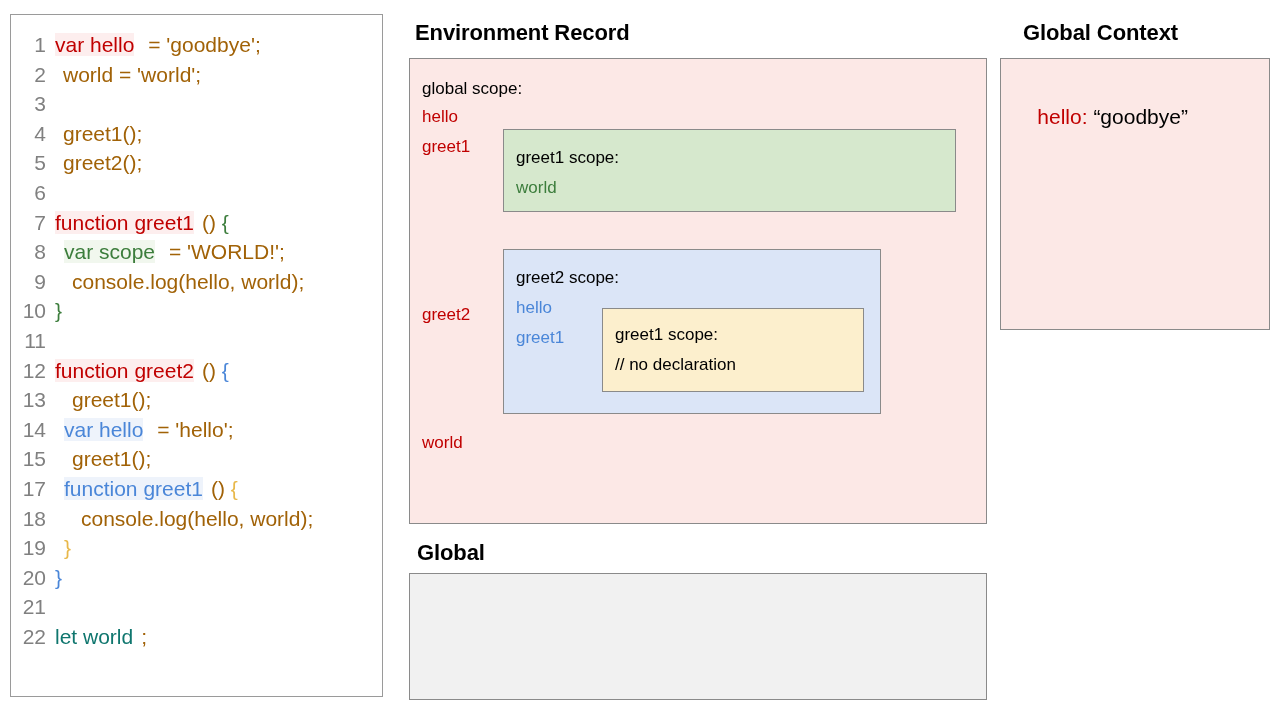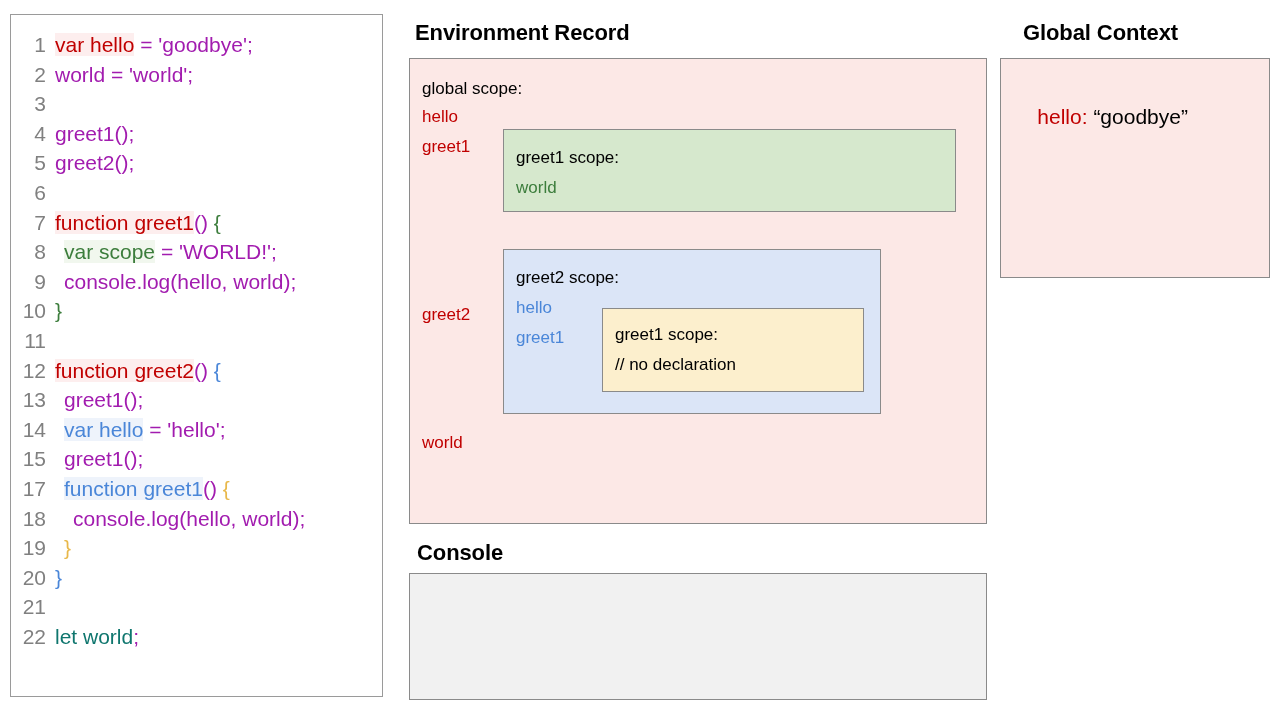--- a/index.html
+++ b/index.html
@@ -51,21 +51,21 @@
   .code-text {
     color: #000000;
     font-size: 21px;
     font-family: "Liberation Sans", sans-serif;
   }
   .tok-red     { color: #c00000; background: #fdeeee; }
   .tok-green   { color: #3c7d3c; background: #f1f7ee; }
   .tok-blue    { color: #4a86d8; background: #eef3fb; }
   .tok-gold    { color: #e8b84a; }
   .tok-darkred { color: #0f766e; }
-  .tok-black   { color: #a21caf; }
+  .tok-black   { color: #a16207; margin-left: 8px; }
   .tok-greendk { color: #3c7d3c; }
   .tok-bluedk  { color: #4a86d8; }
 
   
   .section-title {
     position: absolute;
     font-size: 22px;
     font-weight: bold;
     color: #000000;
     line-height: 26px;
@@ -153,21 +153,21 @@
     border: 1px solid #8a8a8a;
     box-sizing: border-box;
   }
 
   
   #global-box {
     position: absolute;
     left: 1000px;
     top: 58px;
     width: 270px;
-    height: 220px;
+    height: 272px;
     background: #fce8e6;
     border: 1px solid #8a8a8a;
     box-sizing: border-box;
   }
   #global-entry {
     position: absolute;
     left: 13px;
     top: 16px;
     font-size: 21px;
     line-height: 28px;
@@ -229,21 +229,21 @@
     <div class="scope-label" id="greet2-var-hello">hello</div>
     <div class="scope-label" id="greet2-var-greet1">greet1</div>
 
     <div id="greet1-nested-box">
       <div class="scope-label" id="greet1-nested-heading">greet1 scope:</div>
       <div class="scope-label" id="greet1-nested-note">// no declaration</div>
     </div>
   </div>
 </div>
 
-<div class="section-title" id="console-title">Console</div>
+<div class="section-title" id="console-title">Global</div>
 <div id="console-box">
   <div id="console-output"></div>
 </div>
 
 <div class="section-title" id="global-title">Global Context</div>
 <div id="global-box">
   <div id="global-entry">
     <span class="gc-key">hello:</span><span class="gc-val"> “goodbye”</span>
   </div>
 </div>

